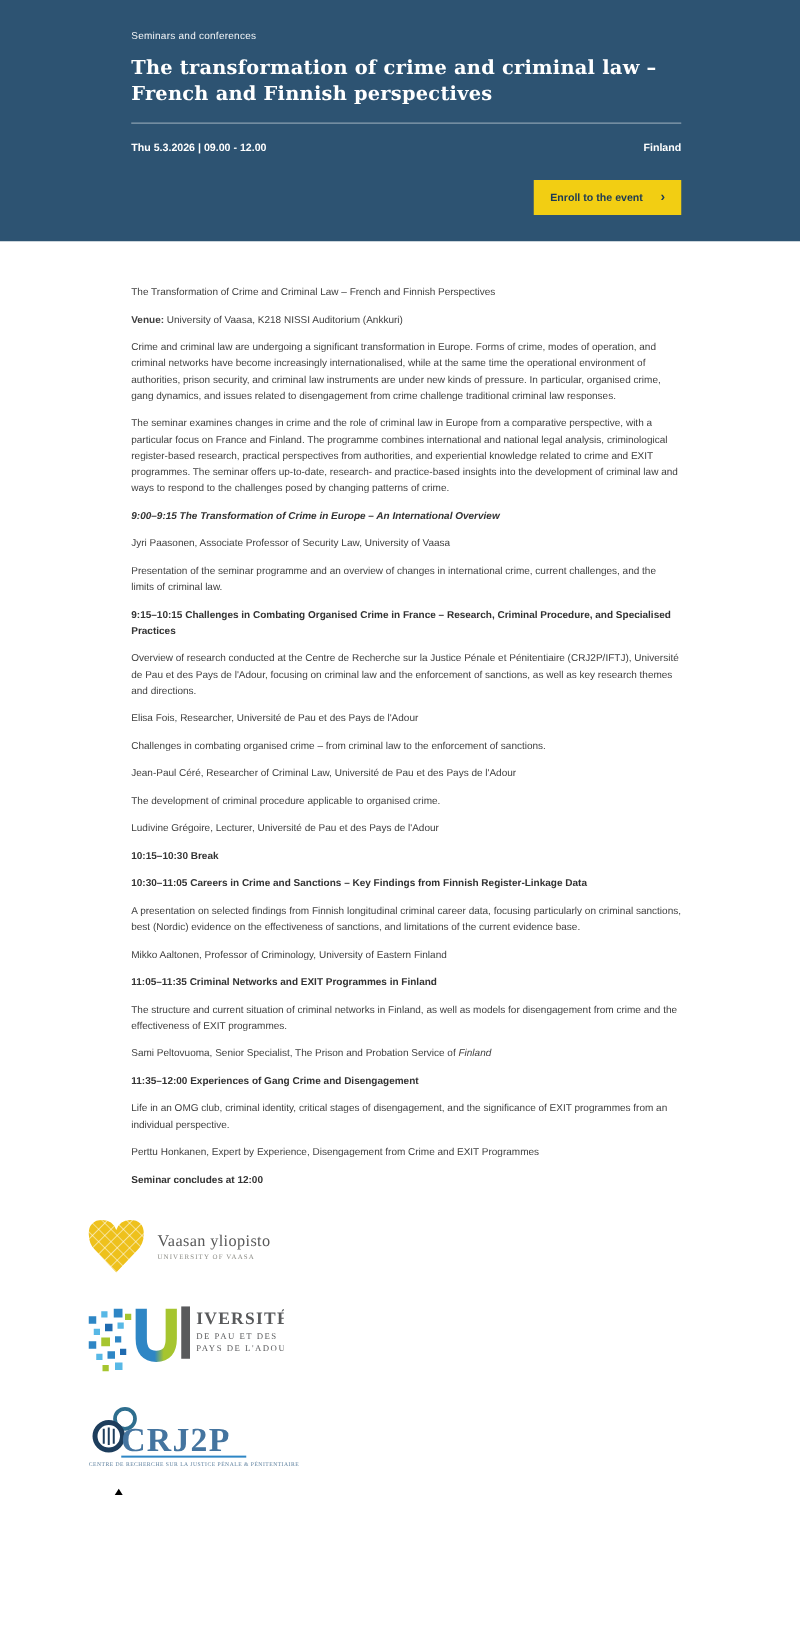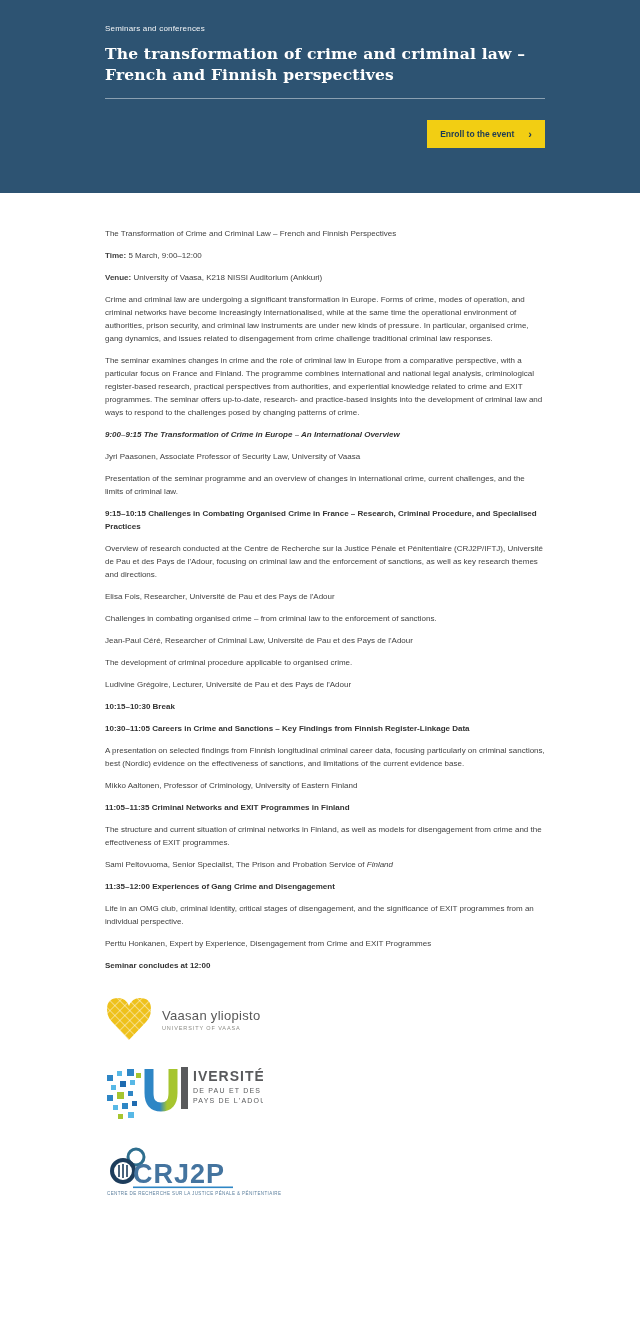--- a/index.html
+++ b/index.html
@@ -17,21 +17,21 @@
   .btn-row{display:flex;justify-content:flex-end;margin-top:21px;}
   .enroll{background:#f2ce13;color:#1c3a55;font-size:8.5px;font-weight:700;
           padding:9px 13px;display:inline-flex;align-items:center;gap:14px;
           text-decoration:none;cursor:pointer;}
   .chev{font-size:11px;line-height:8px;font-weight:700;}
   
   .article{padding:34px 95px 0 105px;color:#3f3f3f;font-size:8px;line-height:13px;}
   .article p{margin:0 0 9px 0;}
   .article p.hd{color:#333333;}
   
-  .logos{padding:14px 95px 0 105px;}
+  .logos{padding:14px 95px 0 69px;font-family:Liberation Serif, serif;}
   .logo{display:flex;align-items:center;}
   .logo-vaasa{margin-bottom:24px;gap:9px;}
   .vname{font-size:13px;color:#585858;letter-spacing:.3px;}
   .vsub{font-size:5.5px;color:#8b8b85;letter-spacing:.9px;margin-top:2px;}
   .logo-uppa{margin-bottom:20px;}
   .logo-crj2p{margin-bottom:16px;flex-direction:column;align-items:flex-start;}
   .crj-tag{font-size:4.5px;color:#5c7f9d;letter-spacing:.4px;margin-top:2px;padding-left:2px;}
   .logo-uef{margin-bottom:12px;gap:13px;}
   .uef-line{font-size:9.5px;color:#111111;letter-spacing:2.2px;line-height:15px;}
   
@@ -43,31 +43,34 @@
 </style>
 </head>
 <body>
 
 <div class="page">
 
   <header class="hero">
     <div class="eyebrow">Seminars and conferences</div>
     <h1 class="title">The transformation of crime and criminal law – French and Finnish perspectives</h1>
     <div class="rule"></div>
+    <div class="meta">
+      <span>Thu 5.3.2026 | 09.00 - 12.00</span>
+      <span>Finland</span>
+    </div>
     <div class="btn-row">
       <a class="enroll">
         <span>Enroll to the event</span>
         <span class="chev">›</span>
       </a>
     </div>
   </header>
 
   <main class="article">
       <p class=""><span>The Transformation of Crime and Criminal Law – French and Finnish Perspectives</span></p>
-      <p class=""><span style="font-weight: 700;">Time:</span><span> 5 March, 9:00–12:00</span></p>
       <p class=""><span style="font-weight: 700;">Venue:</span><span> University of Vaasa, K218 NISSI Auditorium (Ankkuri)</span></p>
       <p class=""><span>Crime and criminal law are undergoing a significant transformation in Europe. Forms of crime, modes of operation, and criminal networks have become increasingly internationalised, while at the same time the operational environment of authorities, prison security, and criminal law instruments are under new kinds of pressure. In particular, organised crime, gang dynamics, and issues related to disengagement from crime challenge traditional criminal law responses.</span></p>
       <p class=""><span>The seminar examines changes in crime and the role of criminal law in Europe from a comparative perspective, with a particular focus on France and Finland. The programme combines international and national legal analysis, criminological register-based research, practical perspectives from authorities, and experiential knowledge related to crime and EXIT programmes. The seminar offers up-to-date, research- and practice-based insights into the development of criminal law and ways to respond to the challenges posed by changing patterns of crime.</span></p>
       <p class="hd"><span style="font-weight: 700; font-style: italic;">9:00–9:15 The Transformation of Crime in Europe – An International Overview</span></p>
       <p class=""><span>Jyri Paasonen, Associate Professor of Security Law, University of Vaasa</span></p>
       <p class=""><span>Presentation of the seminar programme and an overview of changes in international crime, current challenges, and the limits of criminal law.</span></p>
       <p class="hd"><span style="font-weight: 700;">9:15–10:15 Challenges in Combating Organised Crime in France – Research, Criminal Procedure, and Specialised Practices</span></p>
       <p class=""><span>Overview of research conducted at the Centre de Recherche sur la Justice Pénale et Pénitentiaire (CRJ2P/IFTJ), Université de Pau et des Pays de l'Adour, focusing on criminal law and the enforcement of sanctions, as well as key research themes and directions.</span></p>
       <p class=""><span>Elisa Fois, Researcher, Université de Pau et des Pays de l'Adour</span></p>
       <p class=""><span>Challenges in combating organised crime – from criminal law to the enforcement of sanctions.</span></p>

